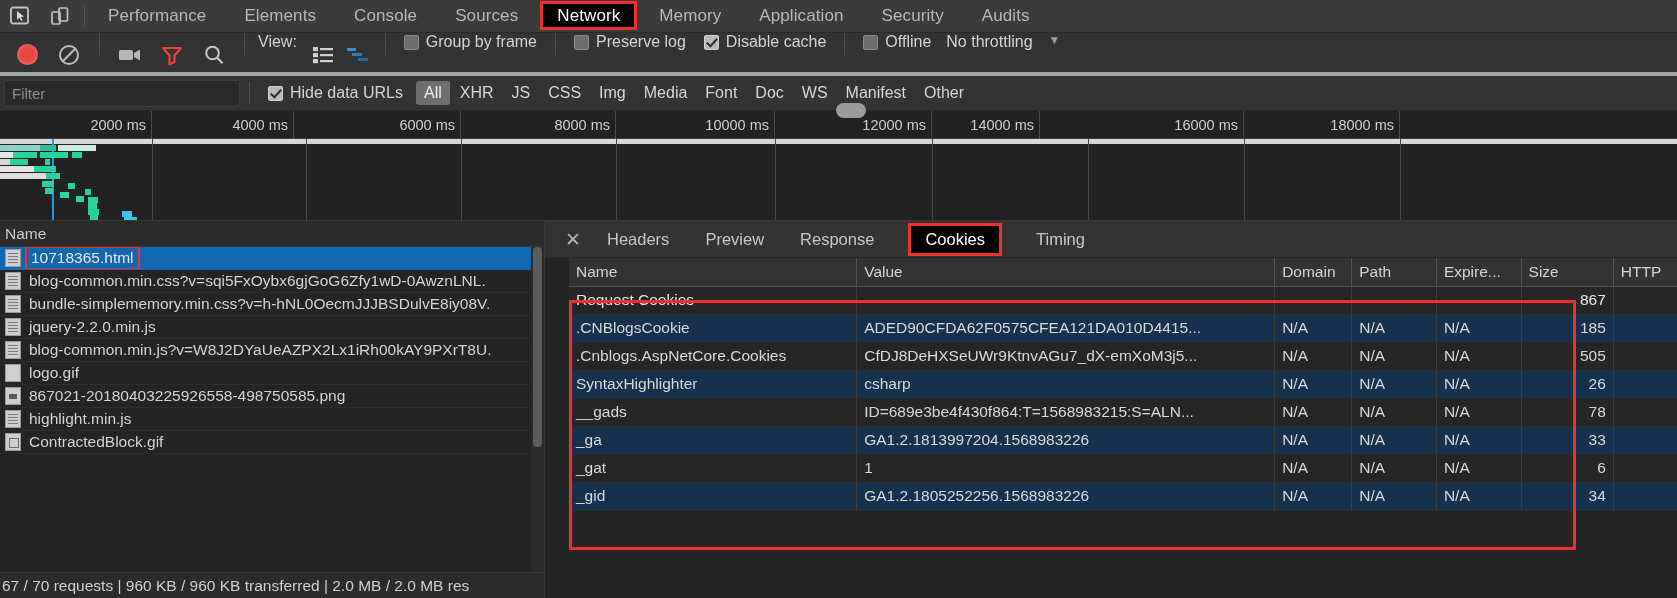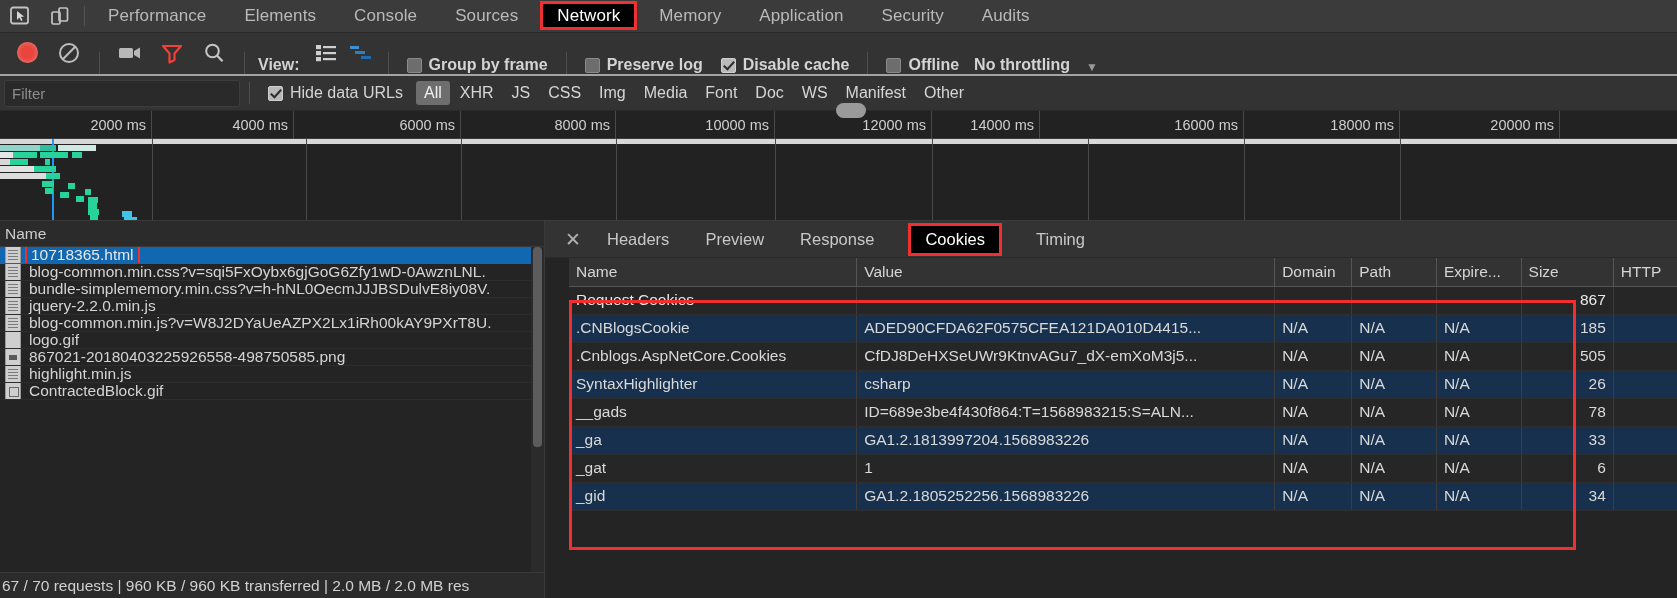--- a/index.html
+++ b/index.html
@@ -30,22 +30,22 @@
   }
   .tab.active-hl {
     color: #ffffff; background: #000;
     border: 3px solid #f03030;
     margin: 1px 3px 2px 3px; padding: 4px 14px;
   }
 
   
   .toolbar {
     height: 43px; background: #333333;
-    display: flex; align-items: flex-end; padding: 0 6px;
-    border-bottom: 2px solid #a3a3a3; font-size: 15.5px; color: #cfcfcf; font-weight: bold;
+    display: flex; align-items: flex-start; padding: 0 6px;
+    border-bottom: 4px solid #a3a3a3; font-size: 15.5px; color: #cfcfcf;
   }
   .tb-btn { width: 42px; height: 43px; display: flex; align-items: center; justify-content: center; cursor: pointer; }
   .tb-sep { width: 1px; height: 22px; background: #4f4f4f; margin: 0 9px; }
   .rec-dot { width: 21px; height: 21px; border-radius: 50%; background: #e8453c; box-shadow: inset 0 0 5px rgba(255,255,255,.35); }
   .viewlabel { margin: 0 9px 0 4px; color: #d2d2d2; font-size: 16px; }
   .chk-wrap { display: flex; align-items: center; gap: 7px; cursor: pointer; margin: 0 9px; }
   .chk {
     width: 15px; height: 15px; border-radius: 2px;
     background: #6d6d6d; border: 1px solid #8a8a8a; position: relative; flex: none;
   }
@@ -102,21 +102,21 @@
   
   .body { position: absolute; top: 221px; left: 0; right: 0; bottom: 0; display: flex; }
   .left-pane { width: 545px; background: #242424; position: relative; border-right: 1px solid #3a3a3a; }
   .lp-header {
     height: 26px; background: #2b2b2b; border-bottom: 1px solid #3a3a3a;
     display: flex; align-items: center; padding-left: 5px;
     font-size: 15.5px; color: #cdcdcd;
   }
   .file-list { position: absolute; top: 26px; left: 0; right: 0; bottom: 26px; overflow: hidden; }
   .file-row {
-    height: 17px; display: flex; align-items: center; padding-left: 5px;
+    height: 23px; display: flex; align-items: center; padding-left: 5px;
     font-size: 15.5px; color: #d4d4d4; white-space: nowrap; overflow: hidden;
     border-bottom: 1px solid #2d2d2d; cursor: pointer;
   }
   .file-row.sel { background: #1267b1; color: #ffffff; border-bottom-color: #1267b1; }
   .doc-ico {
     width: 16px; height: 18px; flex: none; margin-right: 8px;
     background: #cfcfcf; border: 1px solid #9a9a9a; position: relative;
   }
   .doc-ico::after {
     content: ""; position: absolute; left: 2px; top: 3px; right: 2px; height: 1px;
@@ -310,21 +310,20 @@
     <div class="ruler">
       <div class="tick" style="left:0px;width:152px">2000 ms</div>
       <div class="tick" style="left:140px;width:154px">4000 ms</div>
       <div class="tick" style="left:306px;width:155px">6000 ms</div>
       <div class="tick" style="left:461px;width:155px">8000 ms</div>
       <div class="tick" style="left:616px;width:159px">10000 ms</div>
       <div class="tick" style="left:775px;width:157px">12000 ms</div>
       <div class="tick" style="left:884px;width:156px">14000 ms</div>
       <div class="tick" style="left:1088px;width:156px">16000 ms</div>
       <div class="tick" style="left:1244px;width:156px">18000 ms</div>
-      <div class="tick" style="left:1400px;width:160px">20000 ms</div>
     </div>
     <div class="graph">
       <div class="whiteband"></div>
       <div class="vline" style="left:152px"></div>
         <div class="vline" style="left:306px"></div>
       <div class="vline" style="left:461px"></div>
         <div class="vline" style="left:616px"></div>
       <div class="vline" style="left:775px"></div>
         <div class="vline" style="left:932px"></div>
       <div class="vline" style="left:1088px"></div>

